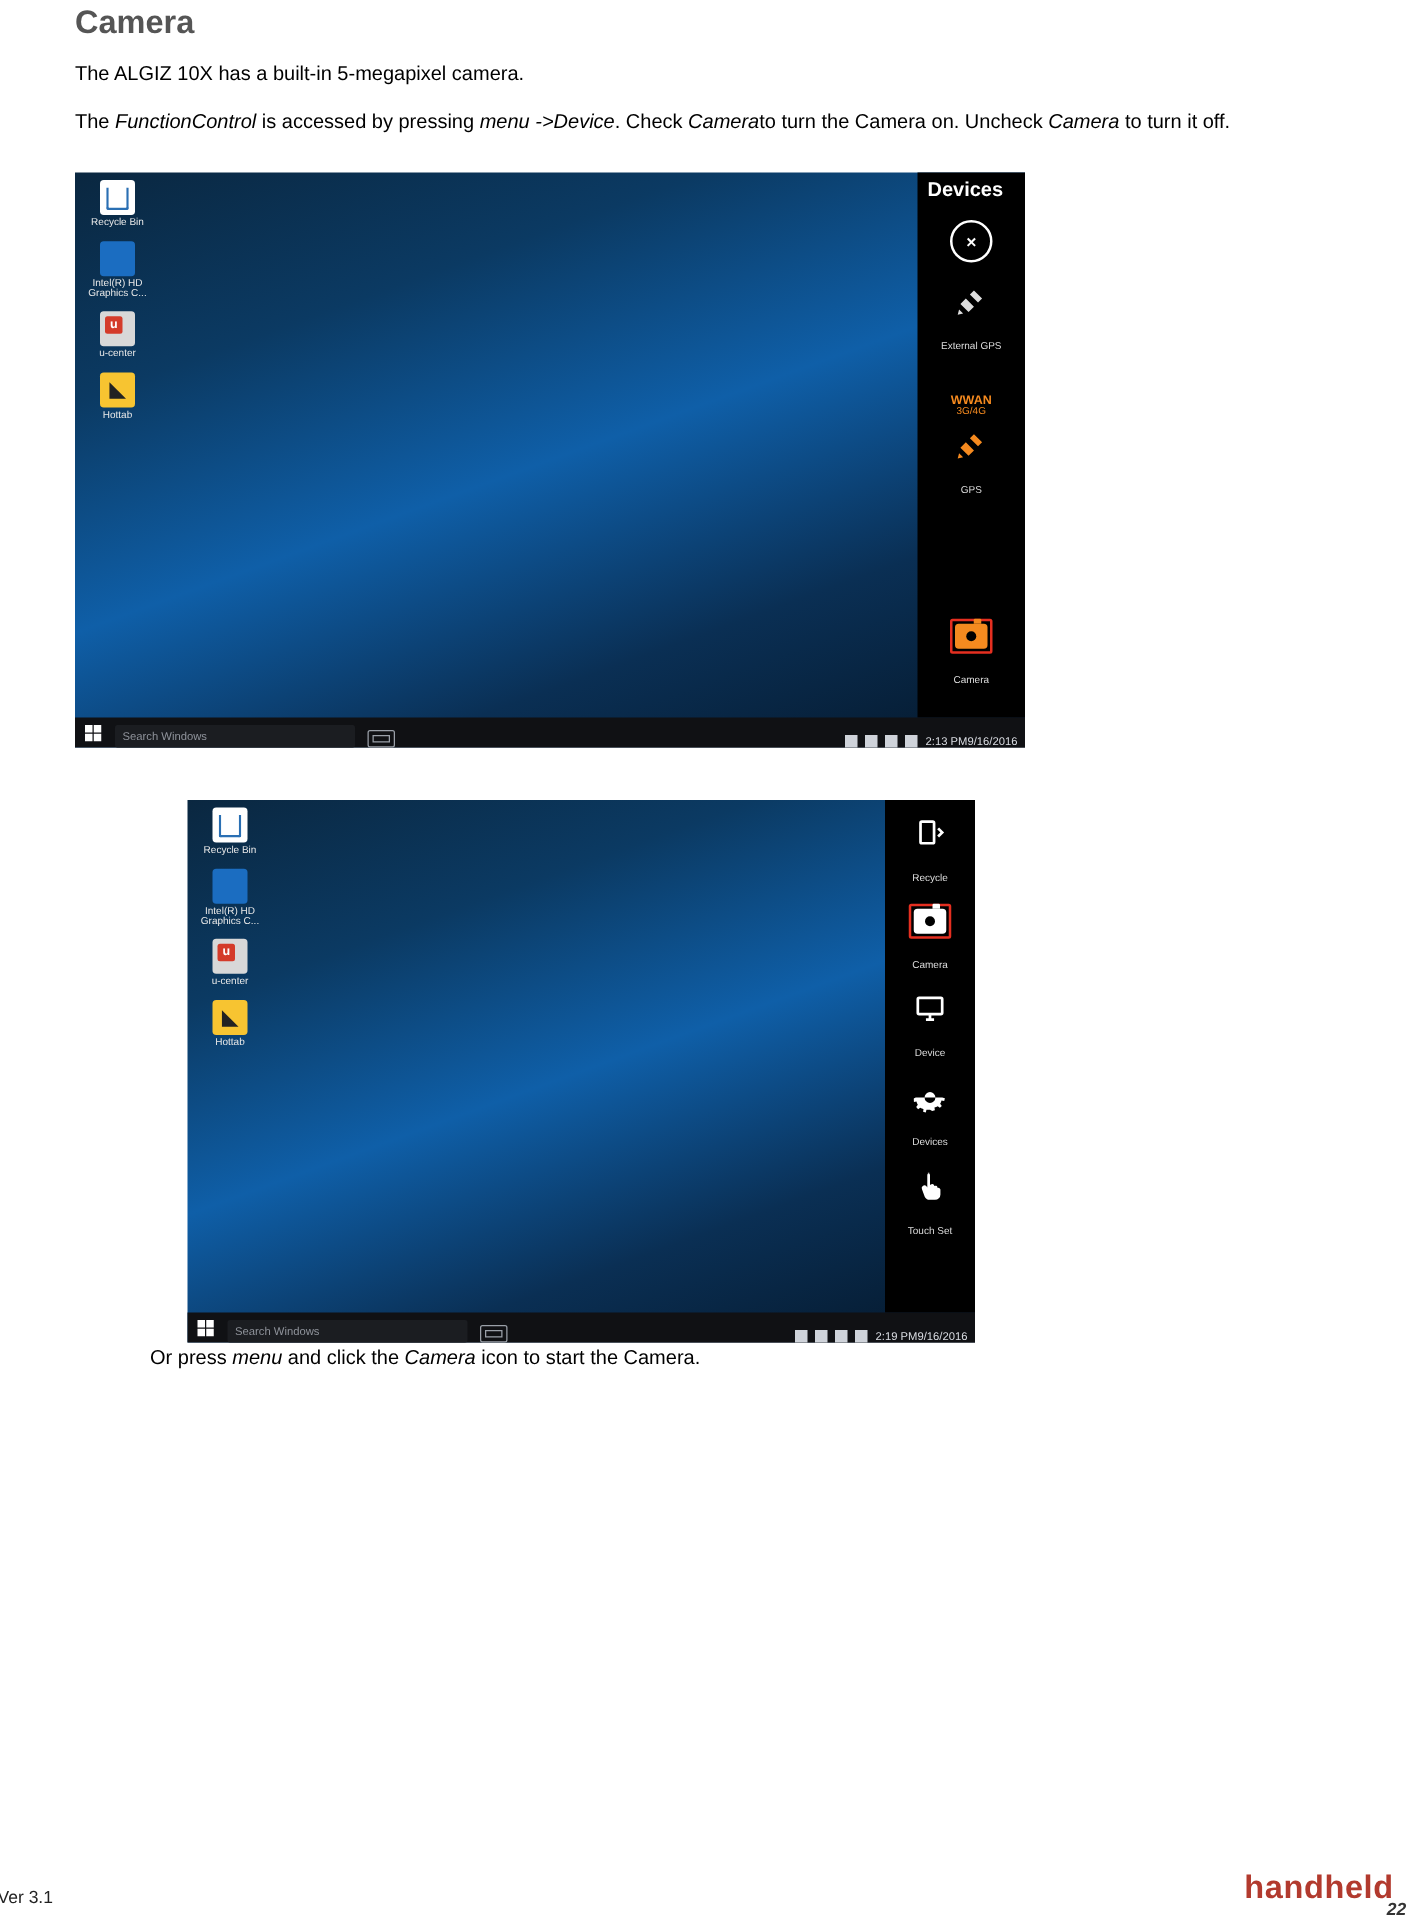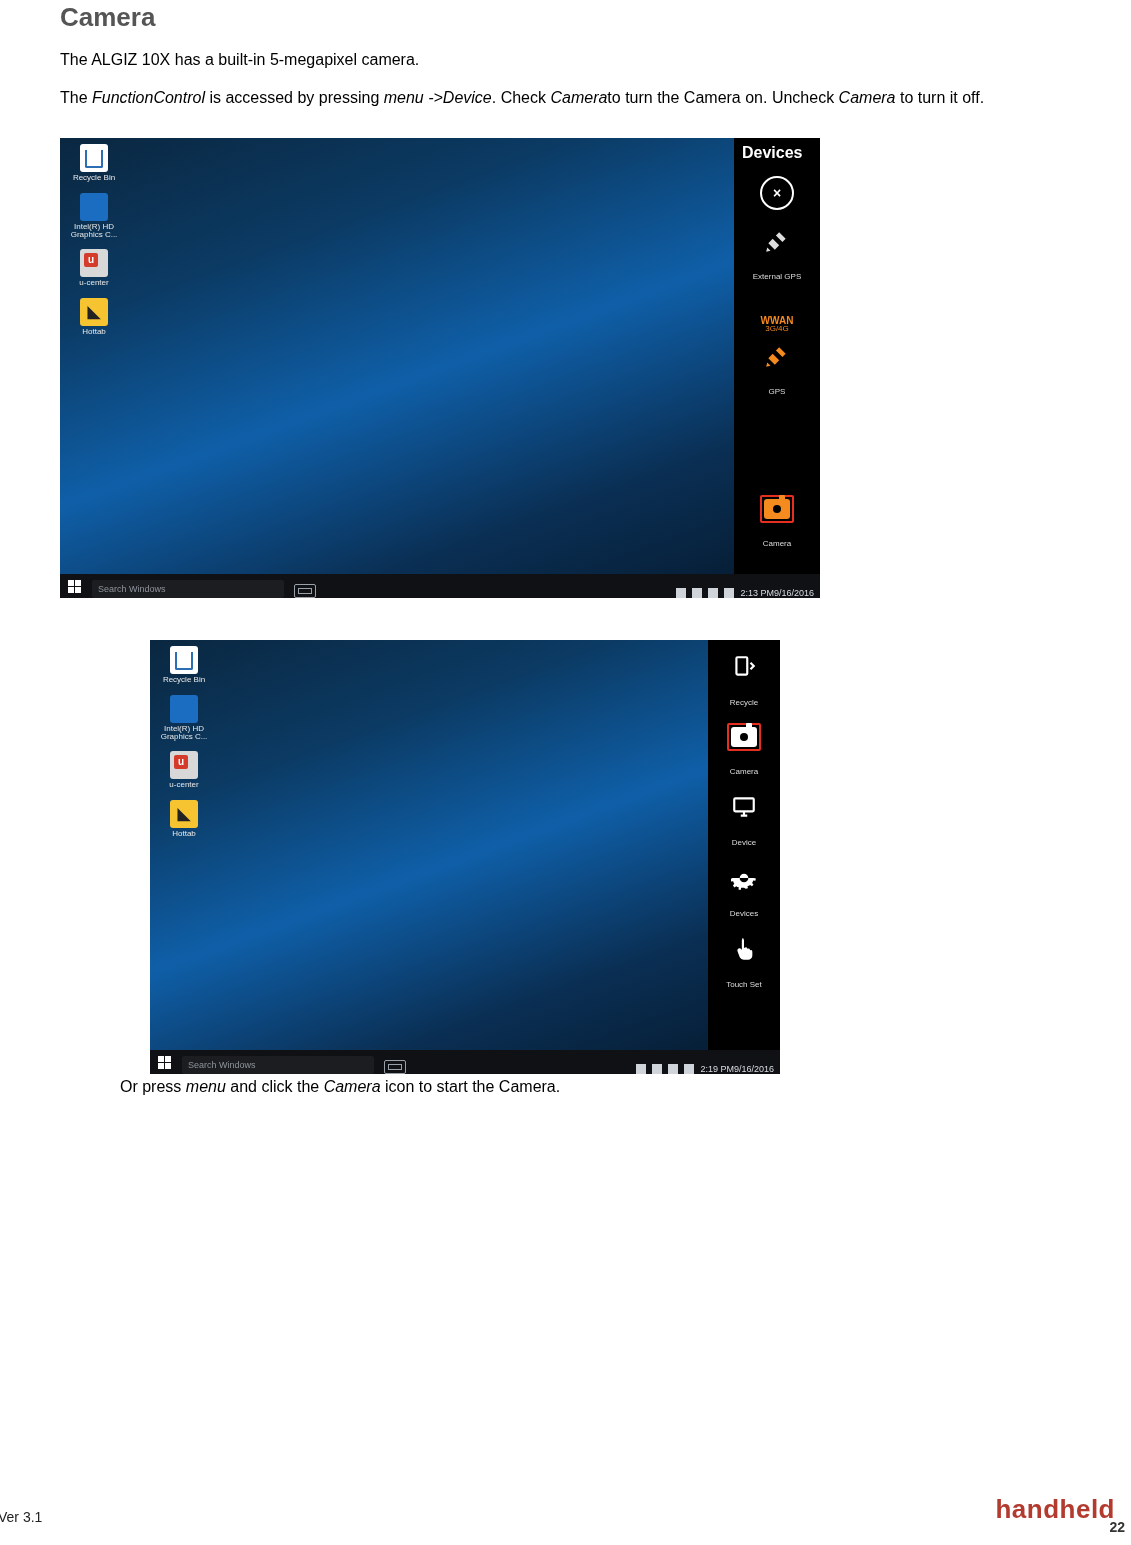--- a/index.html
+++ b/index.html
@@ -50,21 +50,21 @@
   .spacer{flex:1}
   .tray{display:flex;align-items:center;gap:6px;padding-right:6px}
   .tray .t{width:10px;height:10px;background:#cfd3da}
   .clock{display:flex;flex-direction:row;align-items:flex-end;line-height:1;padding-right:6px;color:#d9dce2;font-size:9px}
   
   svg{pointer-events:none}
   
   .footer{position:absolute;left:0;right:0;bottom:20px;display:flex;align-items:flex-end;justify-content:space-between;padding:0 16px 0 0;font-size:14px;color:#222}
   .footer .ver{margin-left:-2px}
   .brand{font-family:Arial, Helvetica, sans-serif;font-weight:900;color:#b23a2e;font-size:26px;letter-spacing:0.5px;font-stretch:condensed}
-  .pnum{position:absolute;right:6px;bottom:10px;font-size:14px;font-weight:700;color:#333}
+  .pnum{position:absolute;right:6px;bottom:10px;font-size:14px;font-weight:700;font-style:italic;color:#333}
   .caption{font-size:16px;margin-top:4px}
 </style>
 </head>
 <body>
 <div class="page">
 
   <h1>Camera</h1>
   <div class="bodytext">The ALGIZ 10X has a built-in 5-megapixel camera.</div>
   <div class="bodytext" style="">
     <span>The </span><span class="italic">FunctionControl</span><span> is accessed by pressing </span><span class="italic">menu -&gt;Device</span><span>. Check </span><span class="italic">Camera</span><span>to turn the Camera on. Uncheck </span><span class="italic">Camera</span><span> to turn it off.</span>

